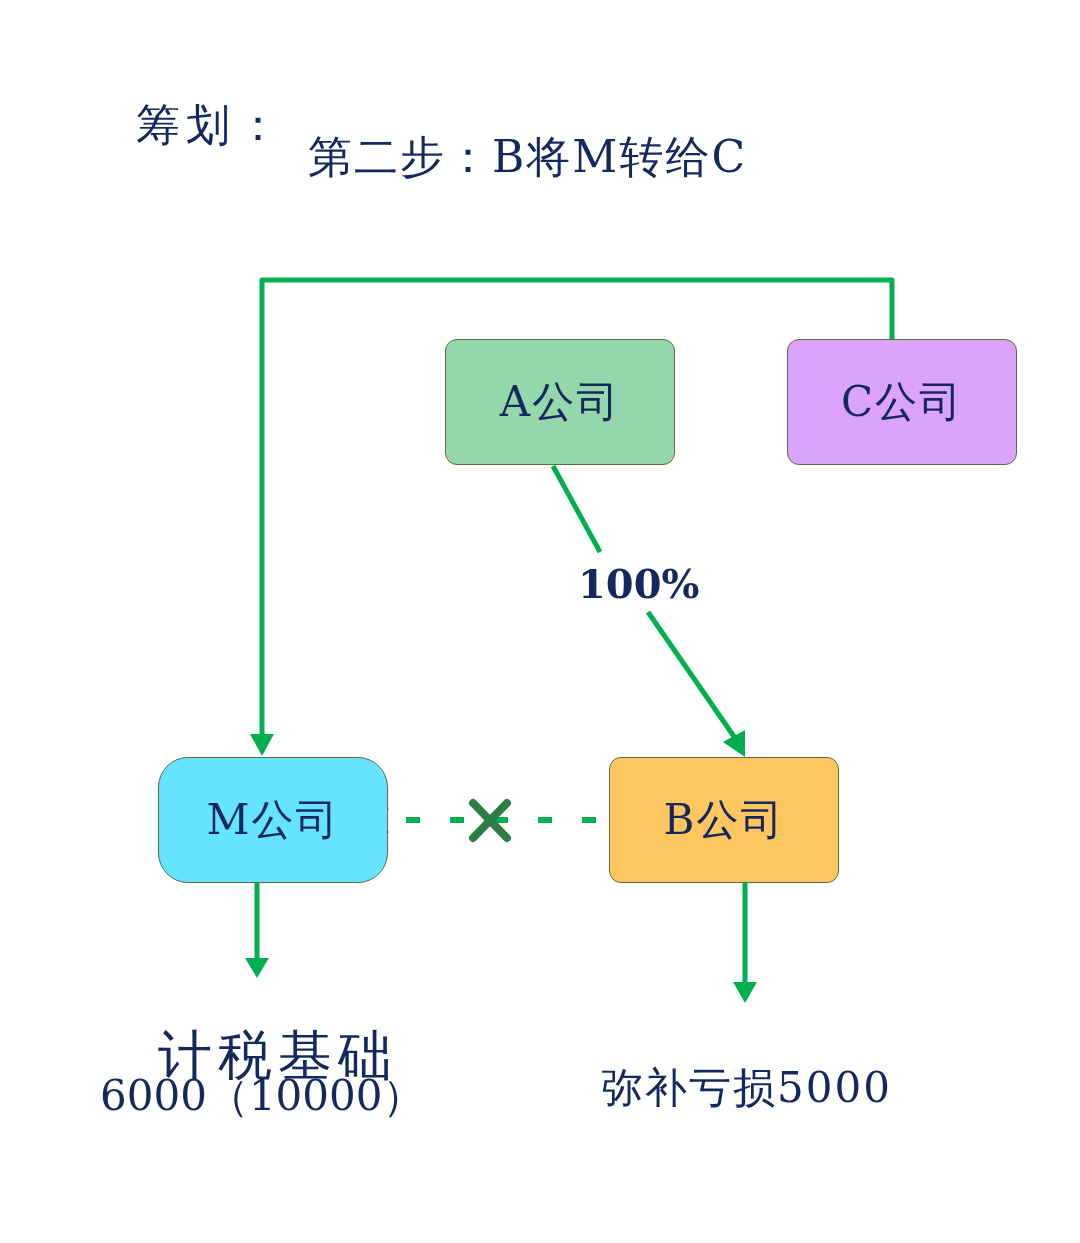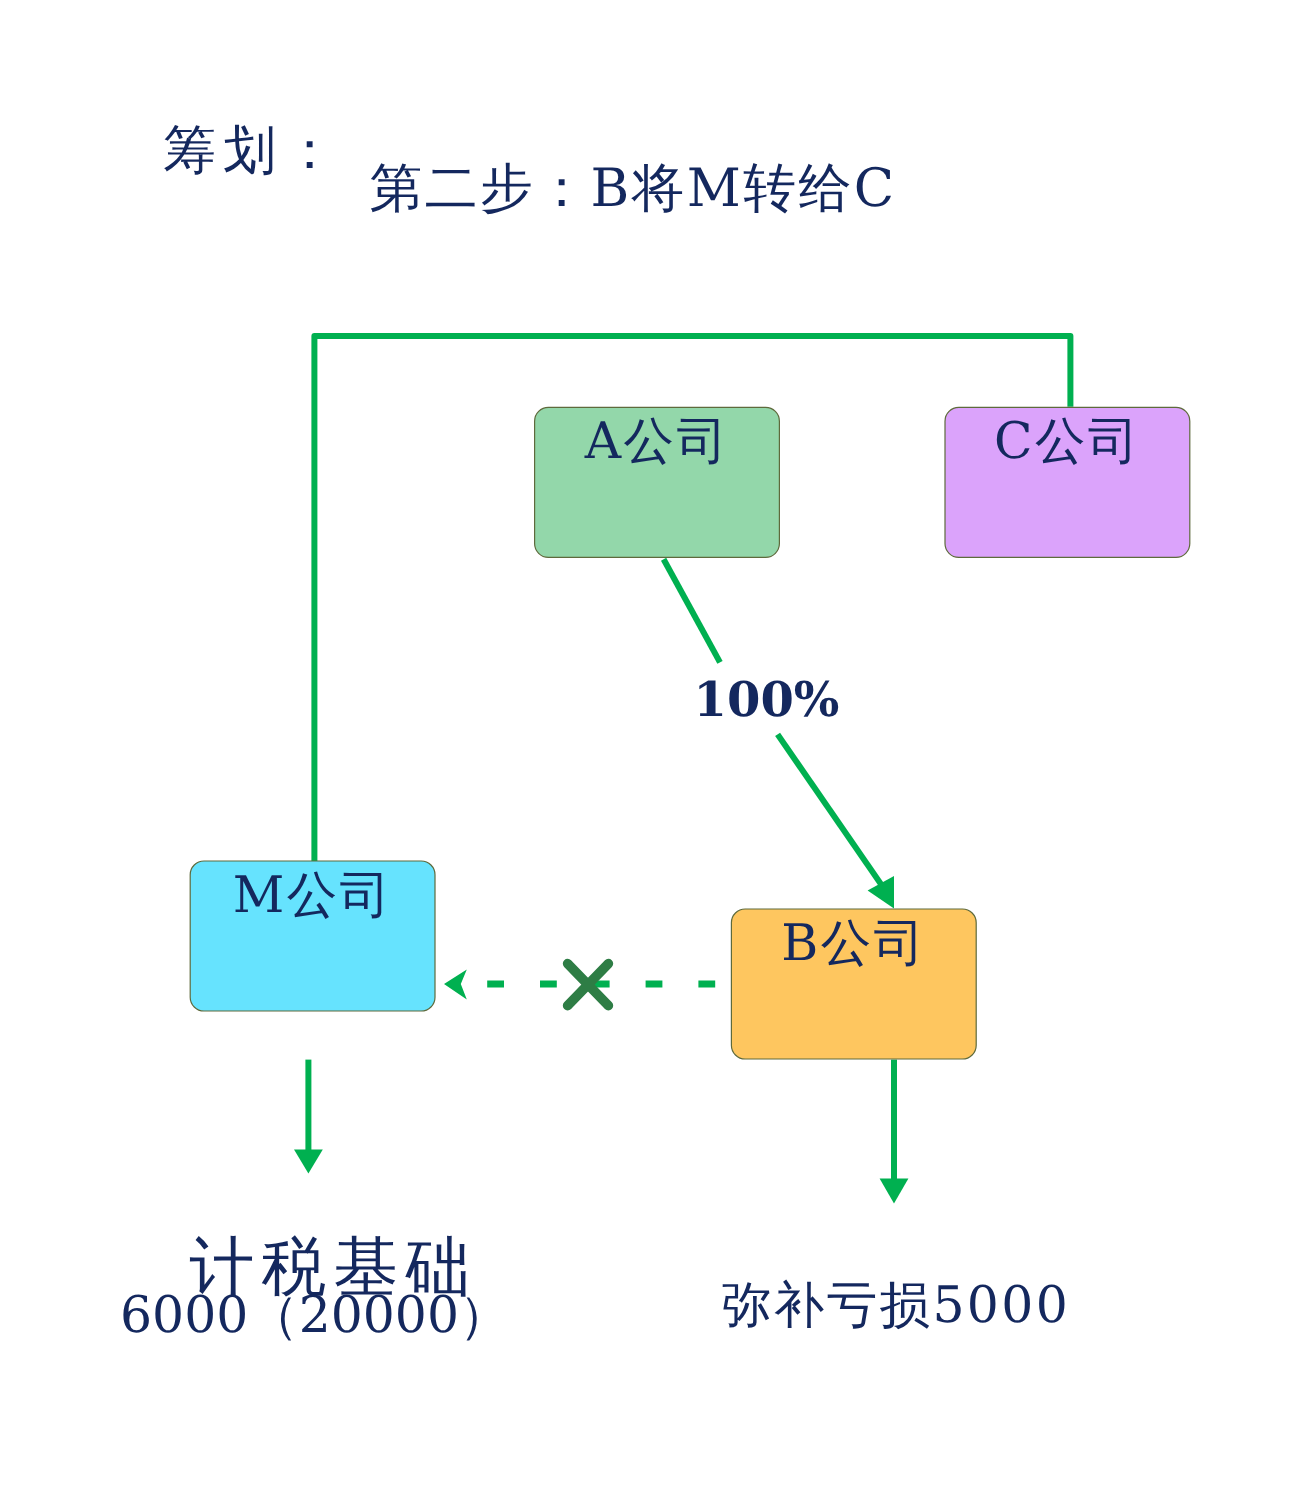--- a/index.html
+++ b/index.html
@@ -1,26 +1,26 @@
 <!DOCTYPE html>
 <html><head>
 <meta charset="utf-8">
 <style>
   html, body { margin: 0; padding: 0; background: #ffffff; }
   body { width: 1080px; height: 1243px; position: relative; overflow: hidden;
          font-family: "DejaVu Serif", "Liberation Serif", serif; color: #14285e; }
   .txt { position: absolute; white-space: nowrap; color: #14285e; }
   #title-label { left: 136px; top: 96px; font-size: 44px; letter-spacing: 6px; }
   #step-title { left: 308px; top: 128px; font-size: 44px; letter-spacing: 2px; }
-  .node { position: absolute; width: 205px; height: 126px; border: 1.5px solid #5e6a3c;
-          border-radius: 12px; box-sizing: border-box; display: flex; align-items: flex-start;
+  .node { position: absolute; width: 230px; height: 126px; border: 1.5px solid #5e6a3c;
+          border-radius: 12px; box-sizing: border-box; display: flex; align-items: center;
           justify-content: center; font-size: 42px; letter-spacing: 2px; color: #14285e; }
   #node-a { left: 445px; top: 339px; background: #93d7aa; }
   #node-c { left: 787px; top: 339px; background: #dba3fb; }
-  #node-m { left: 158px; top: 717px; background: #66e3fe; }
+  #node-m { left: 158px; top: 757px; background: #66e3fe; border-radius: 30px; }
   #node-b { left: 609px; top: 757px; background: #fec65f; }
   #edge-label { left: 576px; top: 560px; font-size: 40px; background: #fff; padding: 0 2px; font-weight: bold; }
   #m-out-1 { left: 158px; top: 1020px; font-size: 54px; letter-spacing: 6px; }
   #m-out-2 { left: 100px; top: 1068px; font-size: 42px; }
   #b-out { left: 601px; top: 1044px; font-size: 42px; letter-spacing: 2px; margin-top: 16px; }
   svg#links { position: absolute; left: 0; top: 0; }
 </style>
 </head>
 <body>
 
@@ -63,14 +63,14 @@
 <div class="node" id="node-m" style="background: rgb(102, 227, 254);">
   <span>M公司</span>
 </div>
 <div class="node" id="node-b" style="background: rgb(254, 198, 95);">
   <span>B公司</span>
 </div>
 
 <div class="txt" id="edge-label">100%</div>
 
 <div class="txt" id="m-out-1">计税基础</div>
-<div class="txt" id="m-out-2">6000（20000）</div>
+<div class="txt" id="m-out-2">6000（10000）</div>
 <div class="txt" id="b-out">弥补亏损5000</div>
 
 </body></html>

